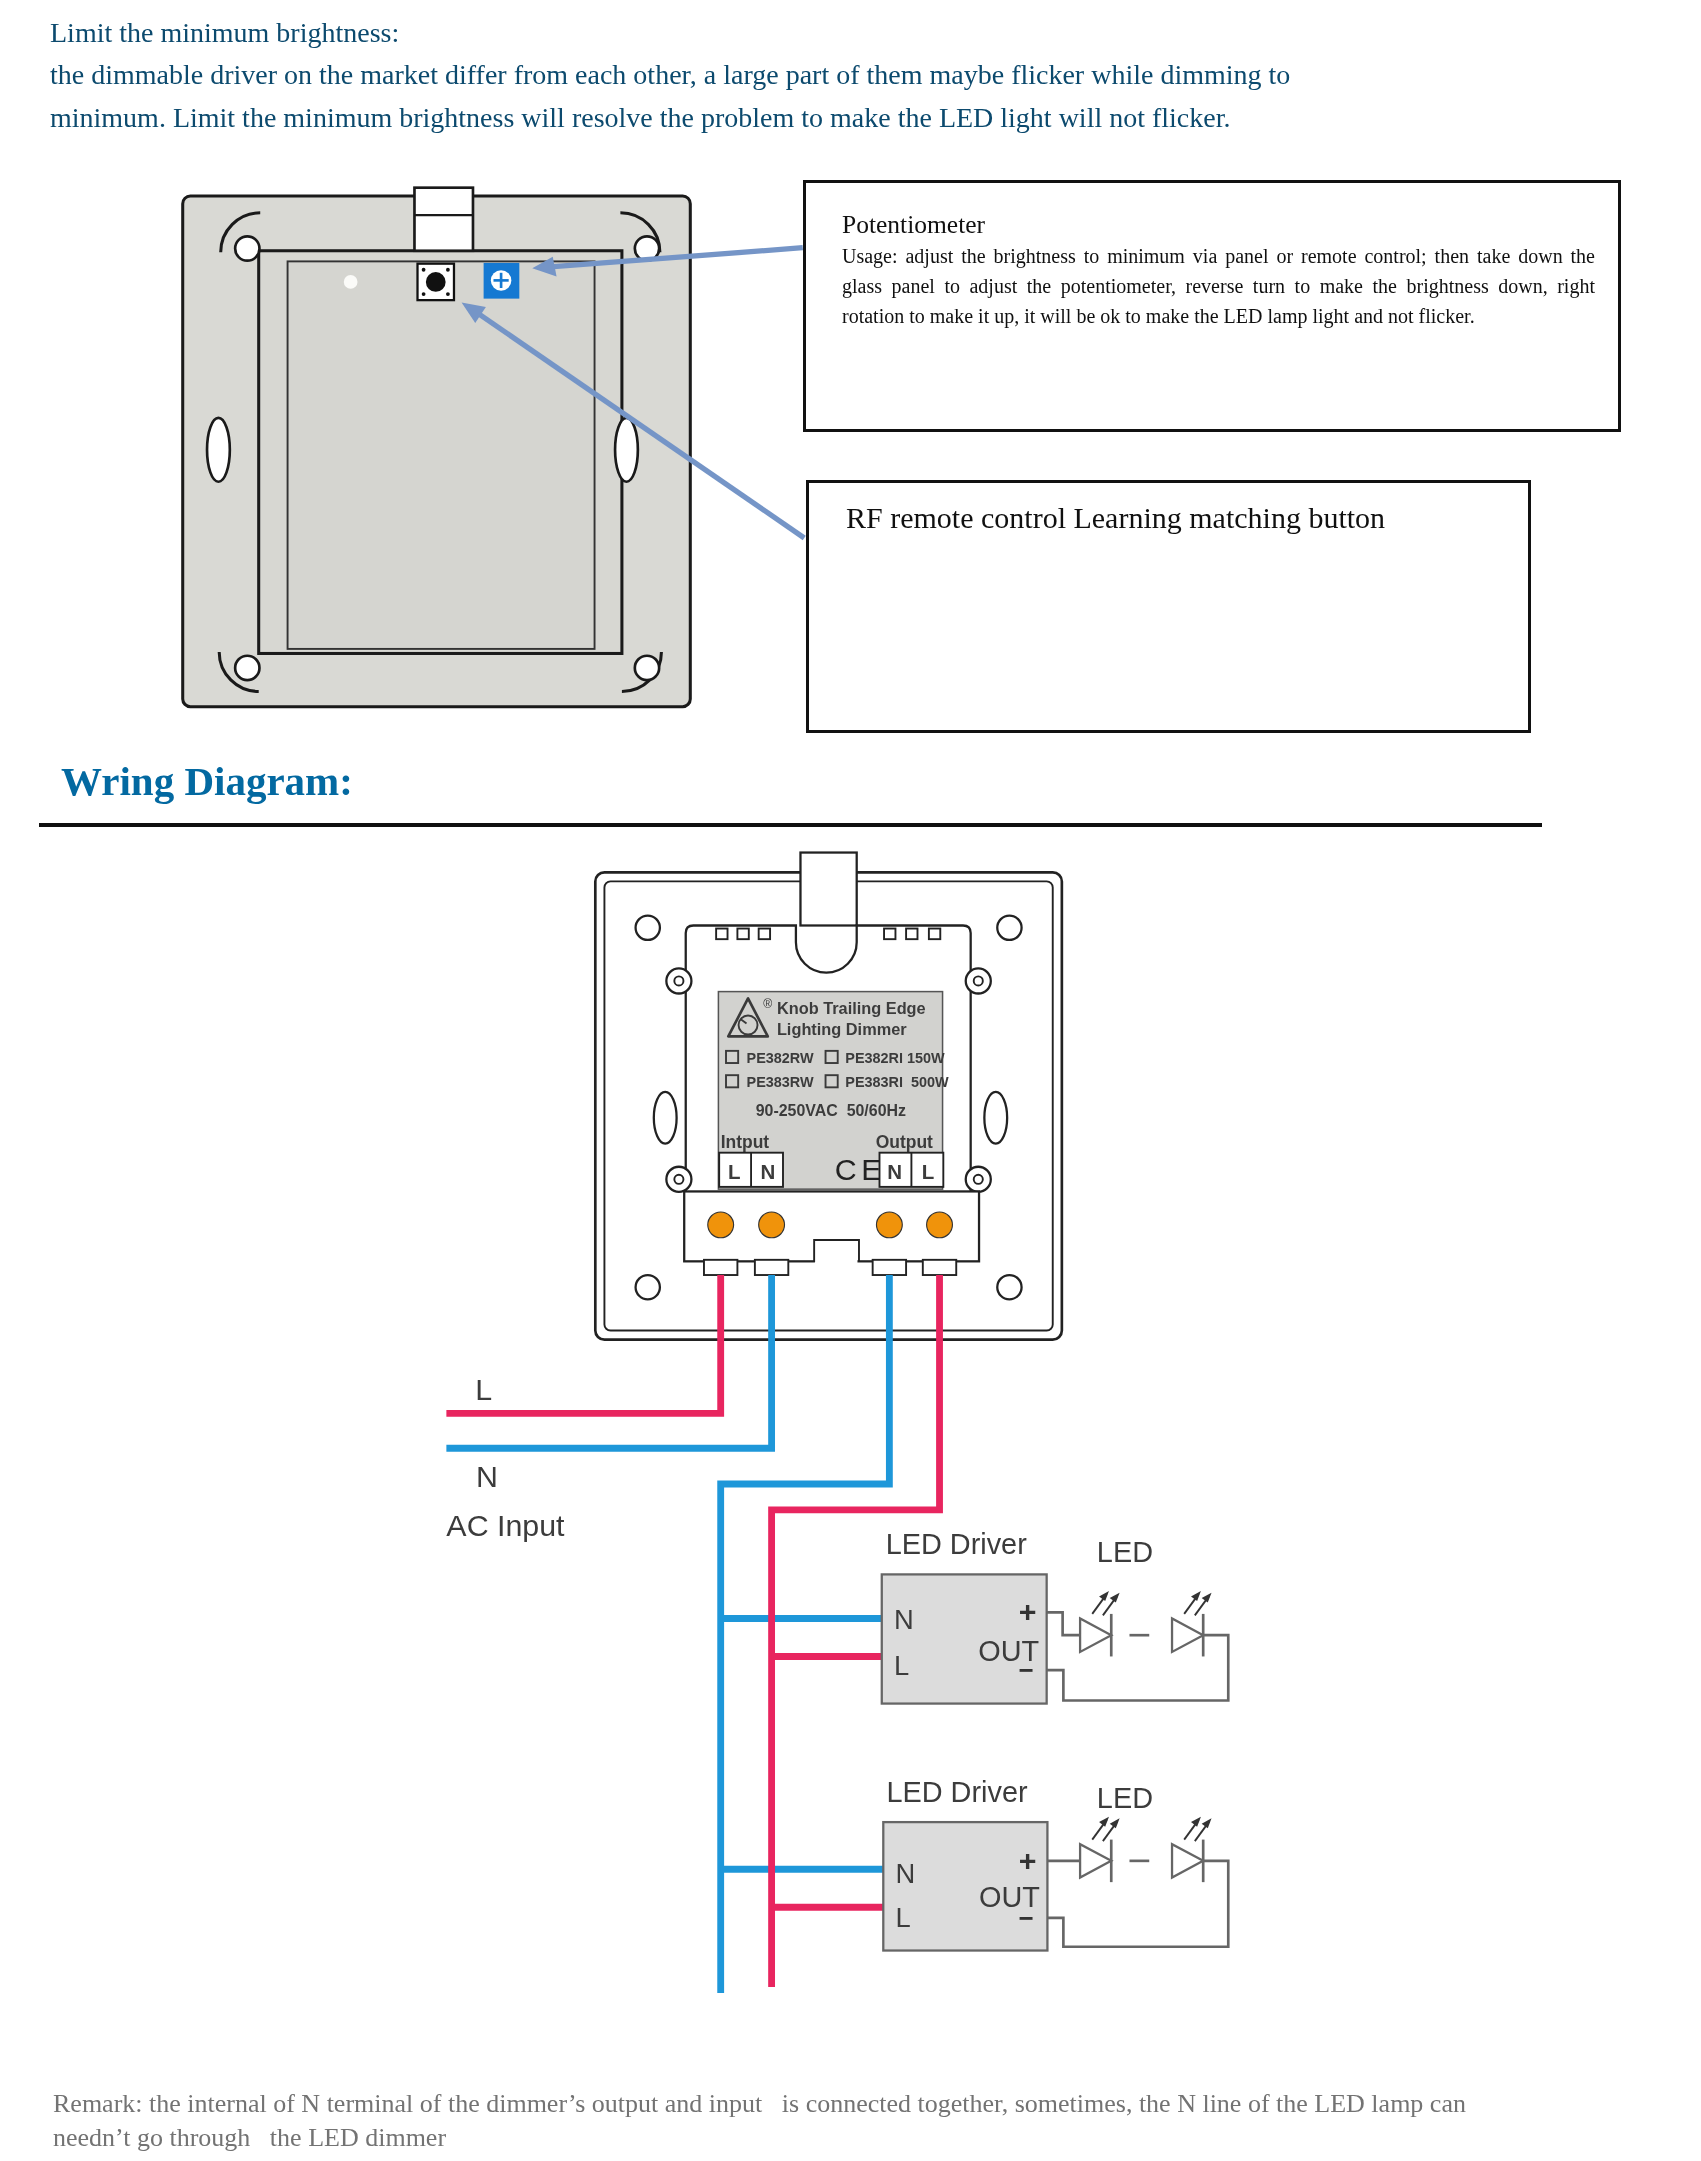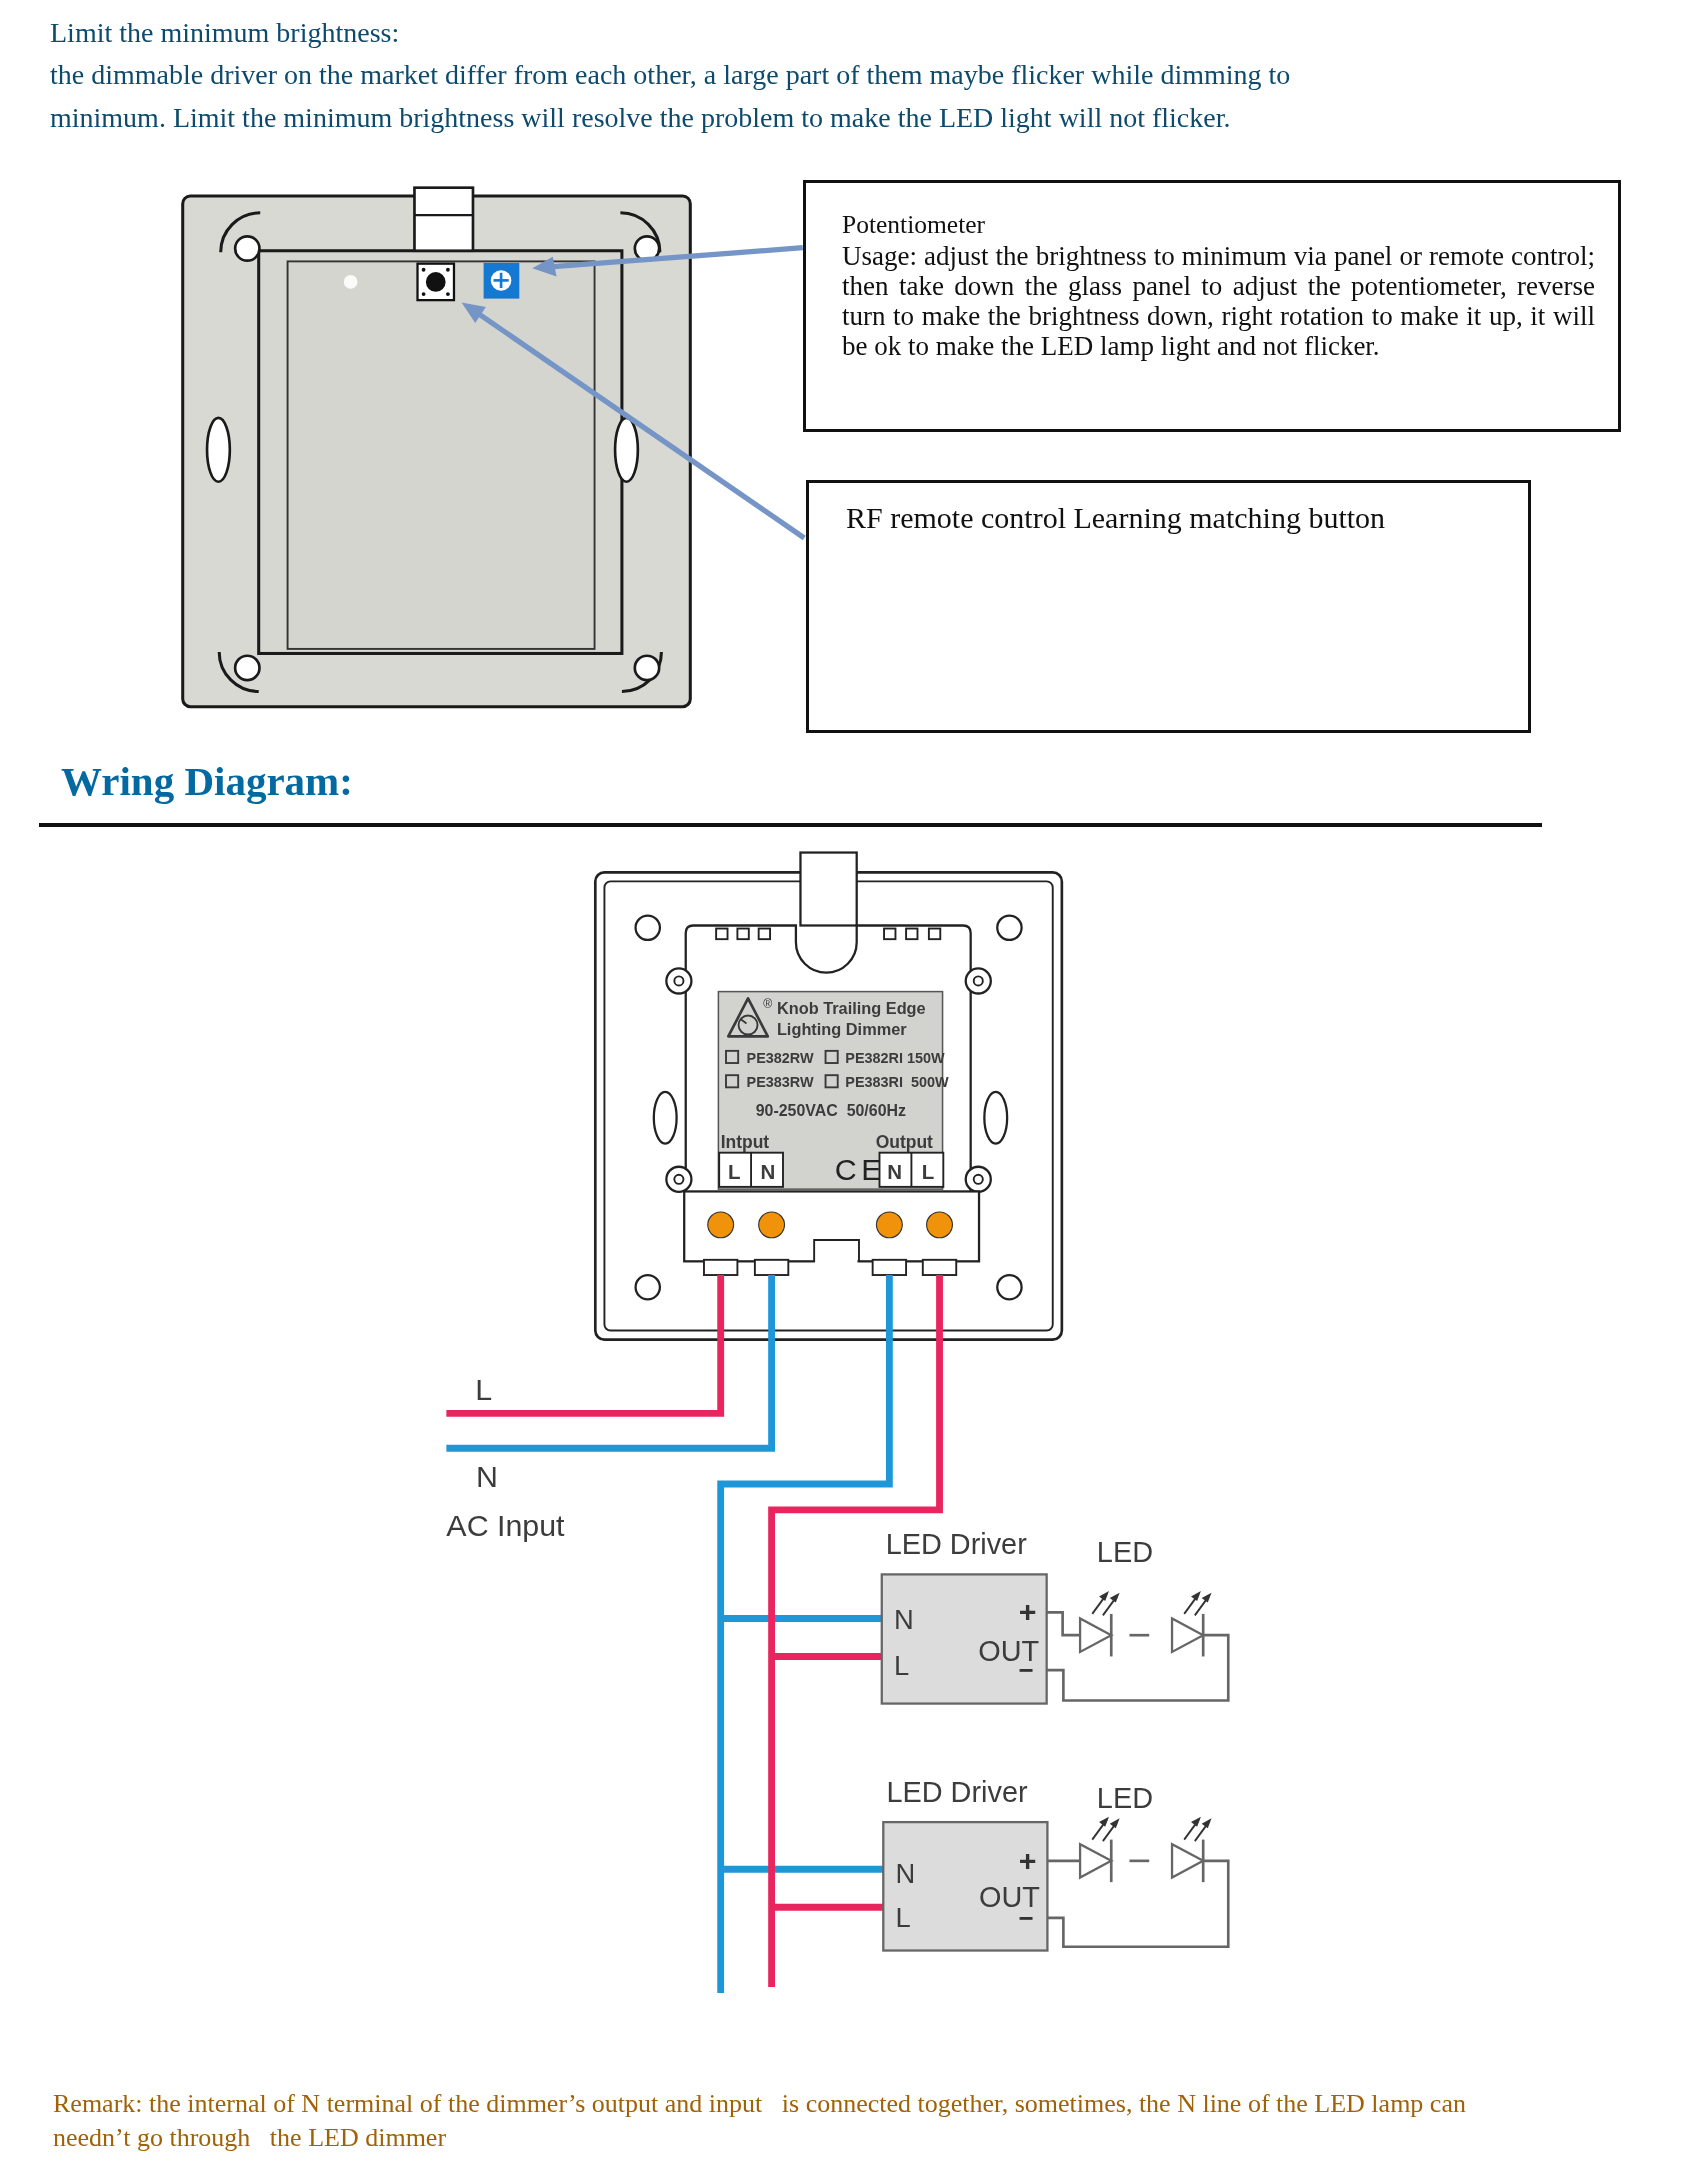--- a/index.html
+++ b/index.html
@@ -2,25 +2,25 @@
 <html style="font-size:12px"><head>
 <meta charset="utf-8">
 <style>
   html,body{margin:0;padding:0;background:#ffffff;}
   #page{position:relative;width:1702px;height:2161px;background:#ffffff;overflow:hidden;
         font-family:"Liberation Serif", serif;color:#111;}
   .abs{position:absolute;}
   .serifline{font-size:28px;white-space:pre;color:#0c4a6e;}
   .callout{border:3px solid #111;background:#fff;box-sizing:border-box;}
   .callout-title{font-size:25.5px;color:#101010;}
-  .callout-body{font-size:27px;line-height:30px;text-align:justify;color:#101010;}
+  .callout-body{font-size:20px;line-height:30px;text-align:justify;color:#101010;}
   .rf-label{font-size:30px;color:#101010;}
   .heading{font-size:41px;font-weight:700;color:#0369a1;}
   .rule{background:#101010;}
-  .remarkline{font-size:26px;white-space:pre;color:#a16207;}
+  .remarkline{font-size:26px;white-space:pre;color:#737373;}
   svg text{white-space:pre;font-family:"Liberation Sans", sans-serif;}
   .lblsans{fill:#3c3c3c;}
 </style>
 </head>
 <body>
 
 <div id="page">
 
   <div class="abs serifline" style="left:50px;top:16.7px;">Limit the minimum brightness:</div>
   <div class="abs serifline" style="left:50px;top:59px;">the dimmable driver on the market differ from each other, a large part of them maybe flicker while dimming to</div>

